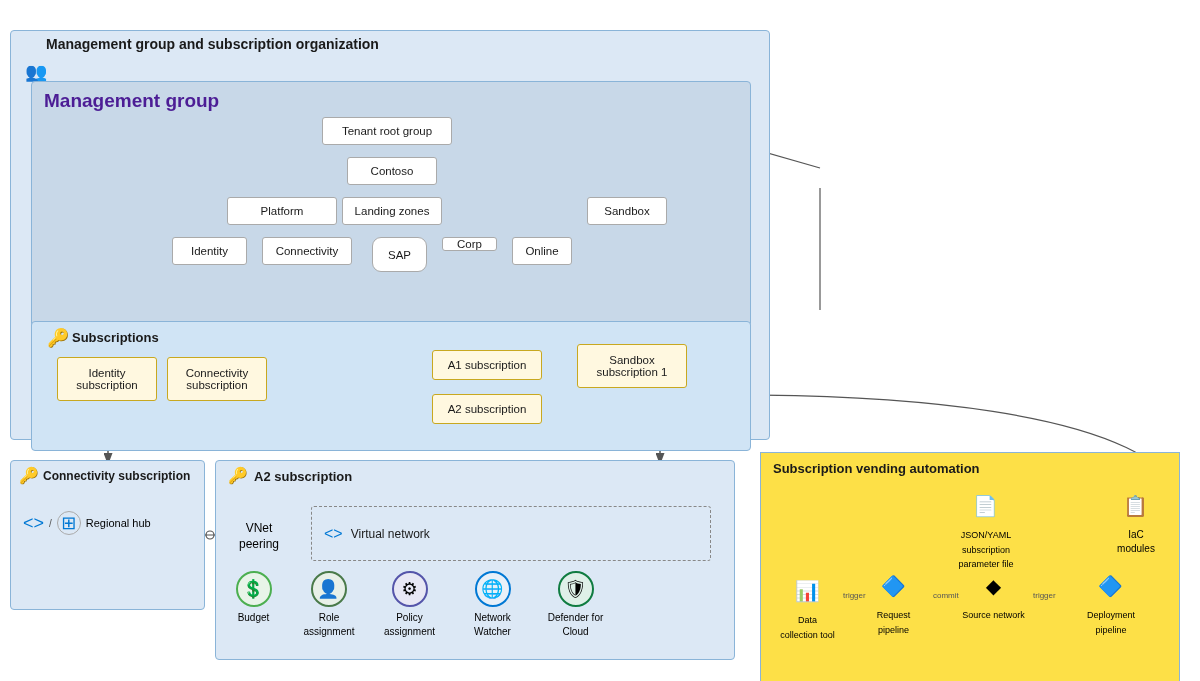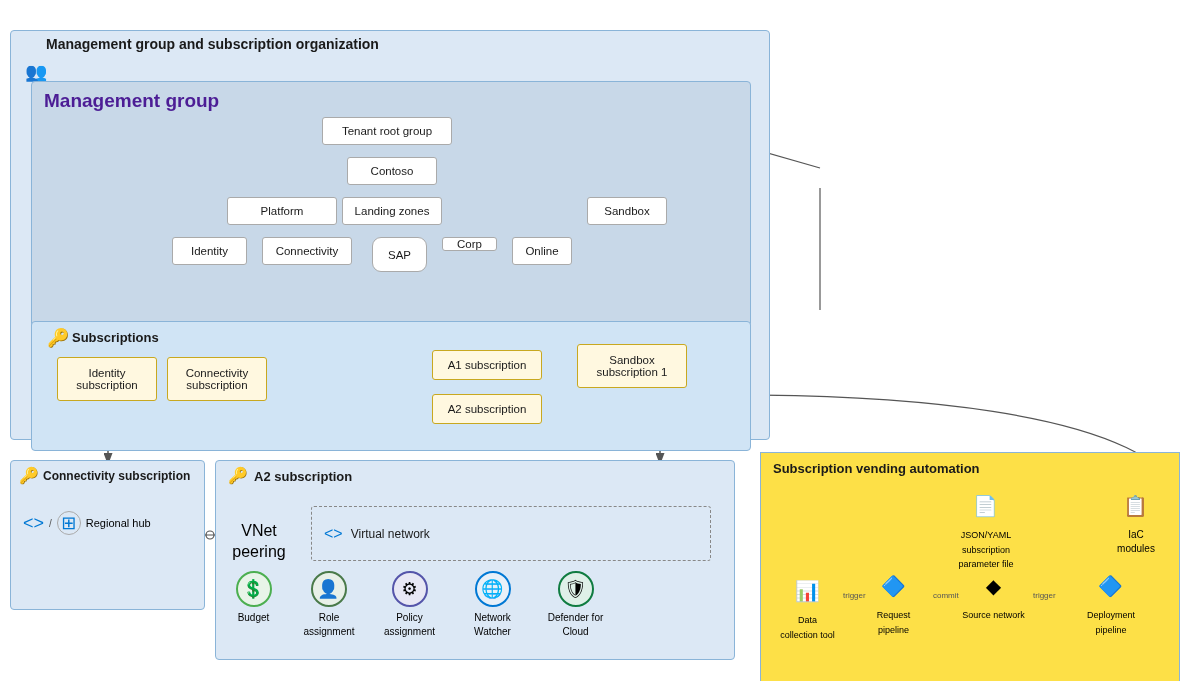--- a/index.html
+++ b/index.html
@@ -392,21 +392,21 @@
 
       <span style="font-size:18px;color:#0078d4;display:inline-block;border:1px solid #aaa;border-radius:50%;width:24px;height:24px;text-align:center;line-height:22px;">⊞</span>
       <span style="font-size:11px;">Regional hub</span>
     </div>
   </div>
 
   <div class="a2-sub-box">
     <span class="a2-sub-icon">🔑</span>
     <span class="a2-sub-title">A2 subscription</span>
 
-    <div style="position:absolute;top:60px;left:8px;font-size:16px;text-align:center;width:70px;line-height:1.3;">
+    <div style="position:absolute;top:60px;left:8px;font-size:12px;text-align:center;width:70px;line-height:1.3;">
       <span>VNet
 peering</span>
     </div>
 
     <div class="vnet-box">
 
       <span style="font-size:16px;color:#0078d4;margin-right:8px;">&lt;&gt;</span>
       <span>Virtual network</span>
     </div>
 

